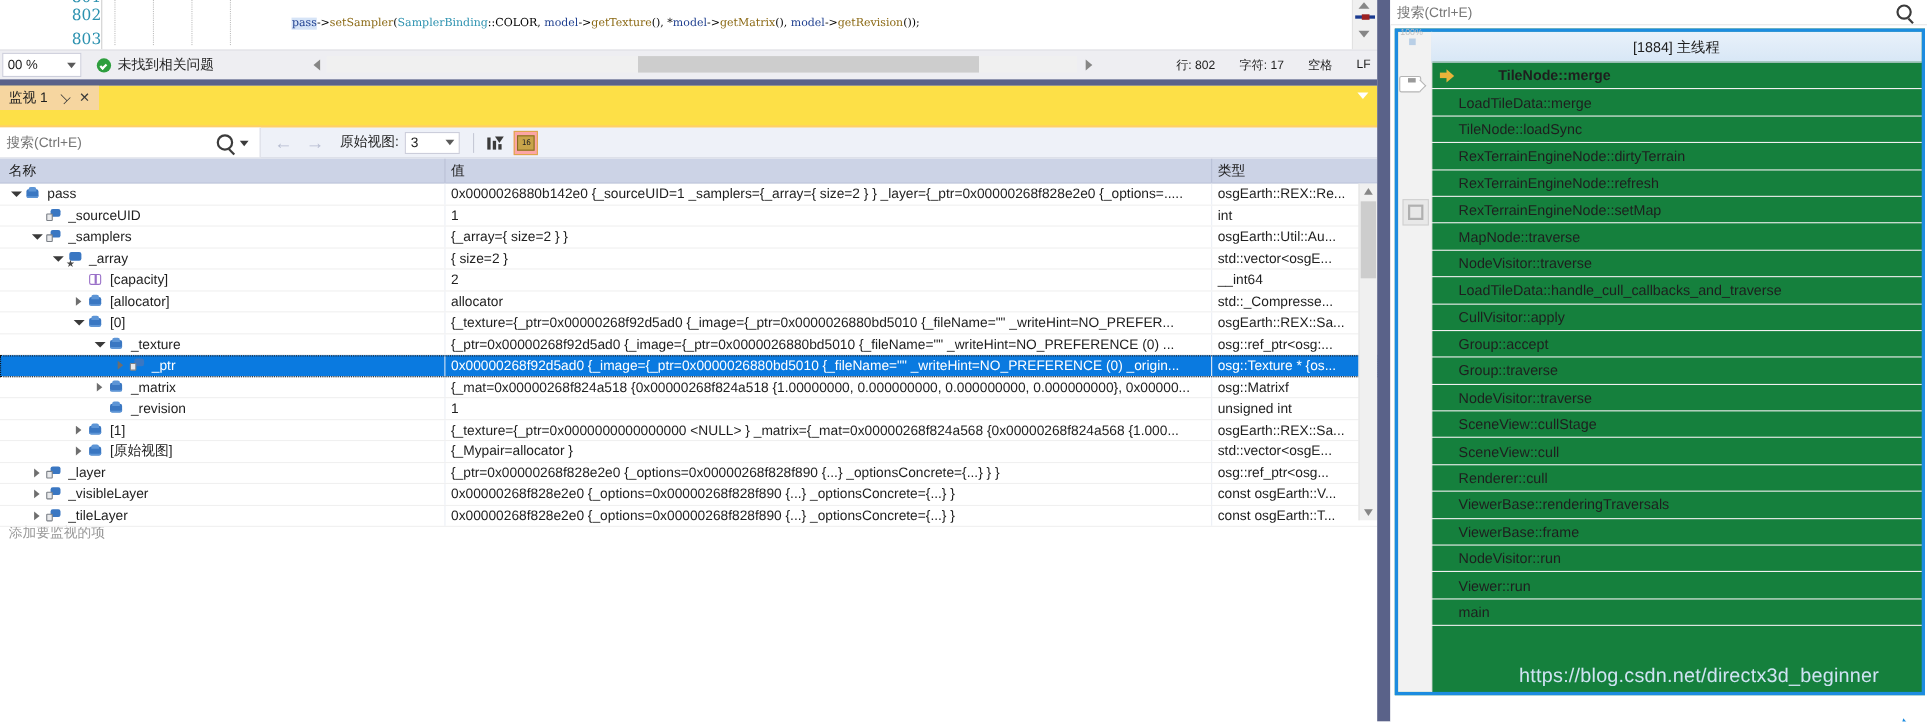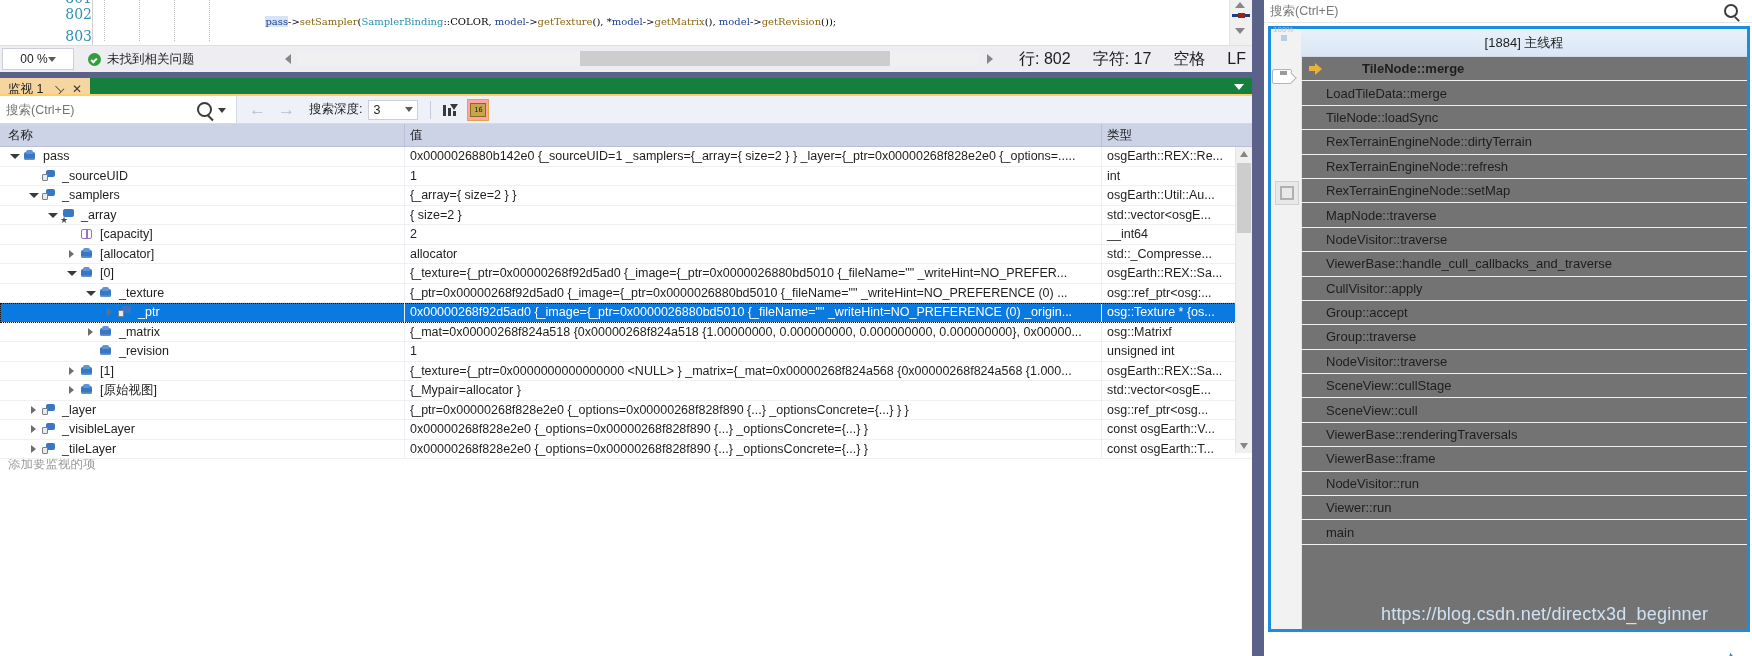--- a/index.html
+++ b/index.html
@@ -35,40 +35,40 @@
 
   
   .editor-scroll { position: absolute; right: 0; top: 0; width: 22px; height: 45px; background: #f0f0f0; border-left: 1px solid #e2e2e2;}
   .es-up { position:absolute; top:2px; left:5px; width:0;height:0;border-left:5px solid transparent;border-right:5px solid transparent;border-bottom:6px solid #868686;}
   .es-mark { position:absolute; top:14px; left:2px; width:18px; height:3px; background:#1a3a8f;}
   .es-mark2 { position:absolute; top:13px; left:8px; width:7px; height:5px; background:#9b2020;}
   .es-down { position:absolute; top:28px; left:5px; width:0;height:0;border-left:5px solid transparent;border-right:5px solid transparent;border-top:6px solid #868686;}
 
   
   .statusbar { position: relative; height: 26px; background: #eeeef2; border-top: 1px solid #e0e0e4; display: flex; align-items: center; }
-  .zoombox { width: 72px; height: 22px; margin-left: 2px; background:#fff; border:1px solid #cccedb; display:flex; align-items:center; justify-content:center; padding: 0 4px; box-sizing: border-box;}
+  .zoombox { width: 72px; height: 22px; margin-left: 2px; background:#fff; border:1px solid #cccedb; display:flex; align-items:center; justify-content:space-between; padding: 0 4px; box-sizing: border-box;}
   .zoombox span { font-size: 12px; color:#1e1e1e; }
   .caret-dn { width:0;height:0;border-left:4px solid transparent;border-right:4px solid transparent;border-top:5px solid #5a5a5a;}
   .sb-ok { display:flex; align-items:center; margin-left: 14px; }
   .ok-circle { width:13px;height:13px;border-radius:50%;background:#2e9e3e;position:relative;margin-right:6px;}
   .ok-circle::after { content:""; position:absolute; left:3px; top:5px; width:4px; height:2px; border-left:2px solid #fff; border-bottom:2px solid #fff; transform: rotate(-45deg);}
   .sb-ok-text { font-size: 12.5px; color:#1e1e1e; }
   .hscroll { position:absolute; left: 285px; right: 245px; top: 4px; height: 17px; }
   .hs-left { position:absolute;left:0;top:4px;width:0;height:0;border-top:5px solid transparent;border-bottom:5px solid transparent;border-right:6px solid #868686;}
   .hs-track { position:absolute; left: 12px; right: 28px; top: 1px; height: 15px; background:#f0f0f0;}
   .hs-thumb { position:absolute; left: 295px; width: 310px; top: 1px; height: 15px; background:#cdcdcd;}
   .hs-right { position:absolute;right:14px;top:4px;width:0;height:0;border-top:5px solid transparent;border-bottom:5px solid transparent;border-left:6px solid #868686;}
   .sb-right { position:absolute; right: 6px; top:0; height:26px; display:flex; align-items:center; gap: 22px; }
-  .sb-right span { font-size: 16px; color:#1e1e1e; }
+  .sb-right span { font-size: 11px; color:#1e1e1e; }
 
   
   .dark-band { height: 6px; background: #5a6289; }
 
   
-  .tabstrip { position: relative; height: 18px; background: #15803d; }
+  .tabstrip { position: relative; height: 38px; background: #fde047; }
   .tabstrip::after { content:""; position:absolute; left:0; right:0; bottom:0; height:2px; background:#ffce6a; }
   .wtab { position:absolute; left:0; top:0; height:22px; background:#f6d6a0; display:flex; align-items:center; padding: 0 8px; box-sizing:border-box; }
   .wtab-label { font-size: 12.5px; color:#1e1e1e; margin-right: 10px;}
   .wtab-pin { font-size: 12px; color:#3a3a3a; margin-right: 8px; transform: rotate(45deg); display:inline-block; }
   .wtab-close { font-size: 12px; color:#3a3a3a; }
   .tabstrip-caret { position:absolute; right: 8px; top: 6px; width:0;height:0;border-left:5px solid transparent;border-right:5px solid transparent;border-top:6px solid #ffffff;}
 
   
   .wtoolbar { position:relative; height: 27px; background: #eef1f8; border-bottom:1px solid #d6d9e3; display:flex; align-items:center; }
   .wsearch { position:relative; width: 236px; height: 27px; background:#fff; border-right:1px solid #d6d9e3; display:flex; align-items:center; }
@@ -132,21 +132,21 @@
   .wgs-down { position:absolute; bottom:4px; left:4px; width:0;height:0;border-left:4px solid transparent;border-right:4px solid transparent;border-top:6px solid #868686;}
 
   
   .right-gap { position:absolute; left:1252px; top:0; width: 12px; height:656px; background:#5a6289; }
   .right-col { position:absolute; left:1264px; top:0; width: 488px; height:656px; background:#ffffff; }
   .cs-search { height: 22px; background:#fff; display:flex; align-items:center; position:relative; border-bottom:1px solid #e6e6e6;}
   .cs-search span { font-size:12.5px; color:#777; margin-left:6px; }
   .cs-search .mag2 { position:absolute; right: 14px; top:4px; width:10px;height:10px;border:2px solid #3b3b3b;border-radius:50%;}
   .cs-search .mag2::after { content:""; position:absolute; right:-4px; bottom:-4px; width:6px;height:2px;background:#3b3b3b;transform:rotate(45deg);}
 
-  .cs-panel { position:absolute; left: 4px; top: 26px; width: 482px; height: 606px; box-sizing:border-box; border: 3px solid #1c8ce0; background:#737373; }
+  .cs-panel { position:absolute; left: 4px; top: 26px; width: 482px; height: 606px; box-sizing:border-box; border: 3px solid #1c8ce0; background:#15803d; }
   .cs-ribbon { position:absolute; left:0; top:0; width: 30px; bottom:0; background:#f2f2f2; border-right:1px solid #e3e3e3; }
   .cs-ribbon .pct { position:absolute; top:-4px; left:2px; font-size:8px; color:#bdbdbd; }
   .cs-ribbon .bar { position:absolute; left: 10px; width: 6px; background:#d6d6d6; }
   .cs-ribbon .bar.t { top: 6px; height: 6px; background:#b9cfe6; }
   .cs-ribbon .callout { position:absolute; left: 1px; top: 38px; width: 26px; height: 18px; }
   .cs-ribbon .callout::before { content:""; position:absolute; left:0; top:2px; width:18px; height:13px; border:1.5px solid #b4b4b4; border-radius:2px; background:#fff; }
   .cs-ribbon .callout::after { content:""; position:absolute; left:15px; top:7px; width:7px;height:7px; background:#fff; border-right:1.5px solid #b4b4b4; border-bottom:1.5px solid #b4b4b4; transform:rotate(-45deg);}
   .cs-ribbon .greysq { position:absolute; left: 9px; top: 42px; width: 7px; height: 4px; background:#9a9a9a;}
   .cs-ribbon .frameicon { position:absolute; left:4px; top: 152px; width: 22px; height: 22px; background:#e8e8e8; border:1px solid #d0d0d0; }
   .cs-ribbon .frameicon::before{ content:""; position:absolute; left:4px; top:4px; right:4px; bottom:4px; border:2px solid #b0b0b0; }
@@ -227,21 +227,21 @@
     </div>
 
     <div class="wtoolbar">
       <div class="wsearch">
         <input type="text" placeholder="搜索(Ctrl+E)" style="">
         <span class="mag"></span>
         <span class="mag-caret"></span>
       </div>
       <span class="nav-arrow">←</span>
       <span class="nav-arrow">→</span>
-      <span class="depth-label">搜索深度:</span>
+      <span class="depth-label">原始视图:</span>
       <div class="depth-box">
         <span>3</span>
         <span class="caret-dn"></span>
       </div>
       <div class="tb-divider"></div>
       <div class="tb-btn">
         <span class="icon-cols">
             <i></i>
             <i></i>
             <i></i>
@@ -477,21 +477,21 @@
           <div class="cs-row">
             <span class="cs-arrow"></span>
             <span>MapNode::traverse</span>
           </div>
           <div class="cs-row">
             <span class="cs-arrow"></span>
             <span>NodeVisitor::traverse</span>
           </div>
           <div class="cs-row">
             <span class="cs-arrow"></span>
-            <span>ViewerBase::handle_cull_callbacks_and_traverse</span>
+            <span>LoadTileData::handle_cull_callbacks_and_traverse</span>
           </div>
           <div class="cs-row">
             <span class="cs-arrow"></span>
             <span>CullVisitor::apply</span>
           </div>
           <div class="cs-row">
             <span class="cs-arrow"></span>
             <span>Group::accept</span>
           </div>
           <div class="cs-row">
@@ -502,20 +502,24 @@
             <span class="cs-arrow"></span>
             <span>NodeVisitor::traverse</span>
           </div>
           <div class="cs-row">
             <span class="cs-arrow"></span>
             <span>SceneView::cullStage</span>
           </div>
           <div class="cs-row">
             <span class="cs-arrow"></span>
             <span>SceneView::cull</span>
+          </div>
+          <div class="cs-row">
+            <span class="cs-arrow"></span>
+            <span>Renderer::cull</span>
           </div>
           <div class="cs-row">
             <span class="cs-arrow"></span>
             <span>ViewerBase::renderingTraversals</span>
           </div>
           <div class="cs-row">
             <span class="cs-arrow"></span>
             <span>ViewerBase::frame</span>
           </div>
           <div class="cs-row">

